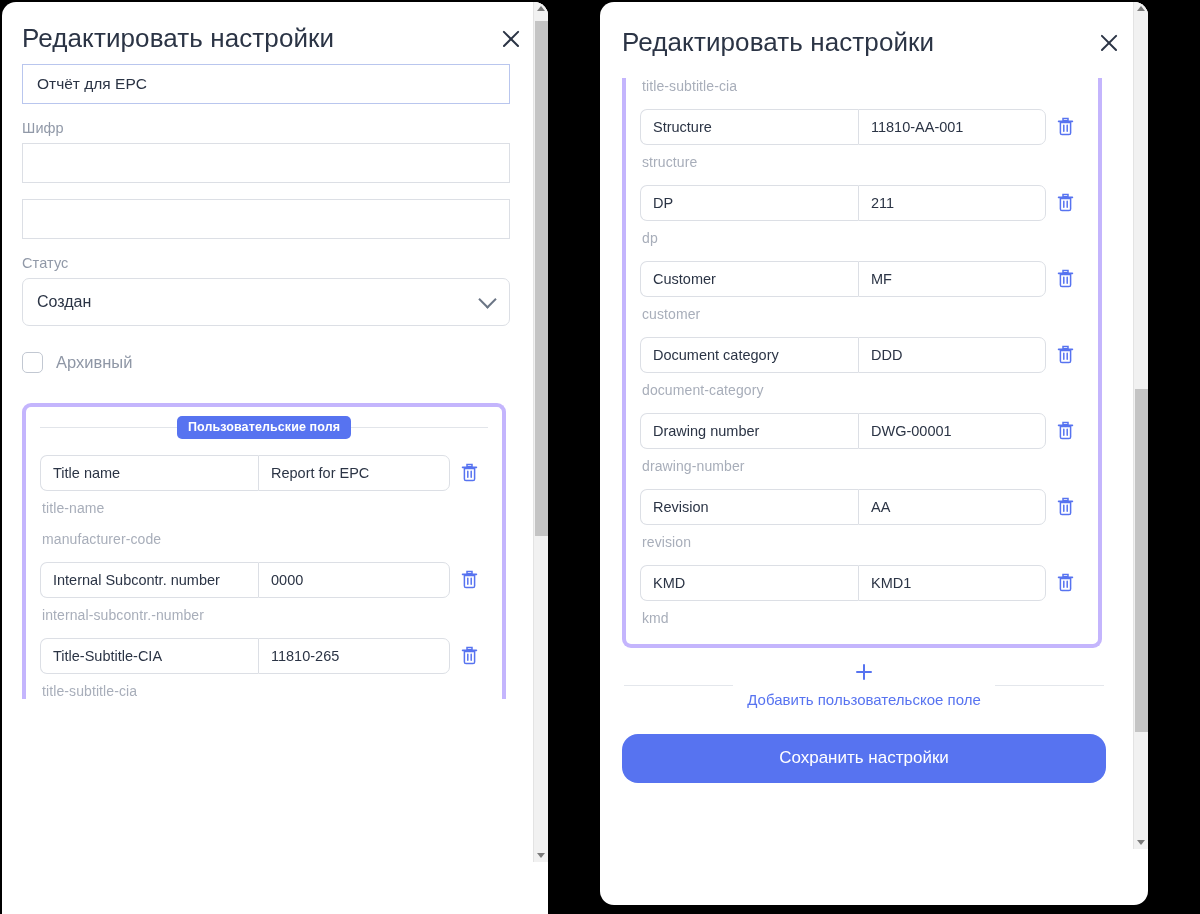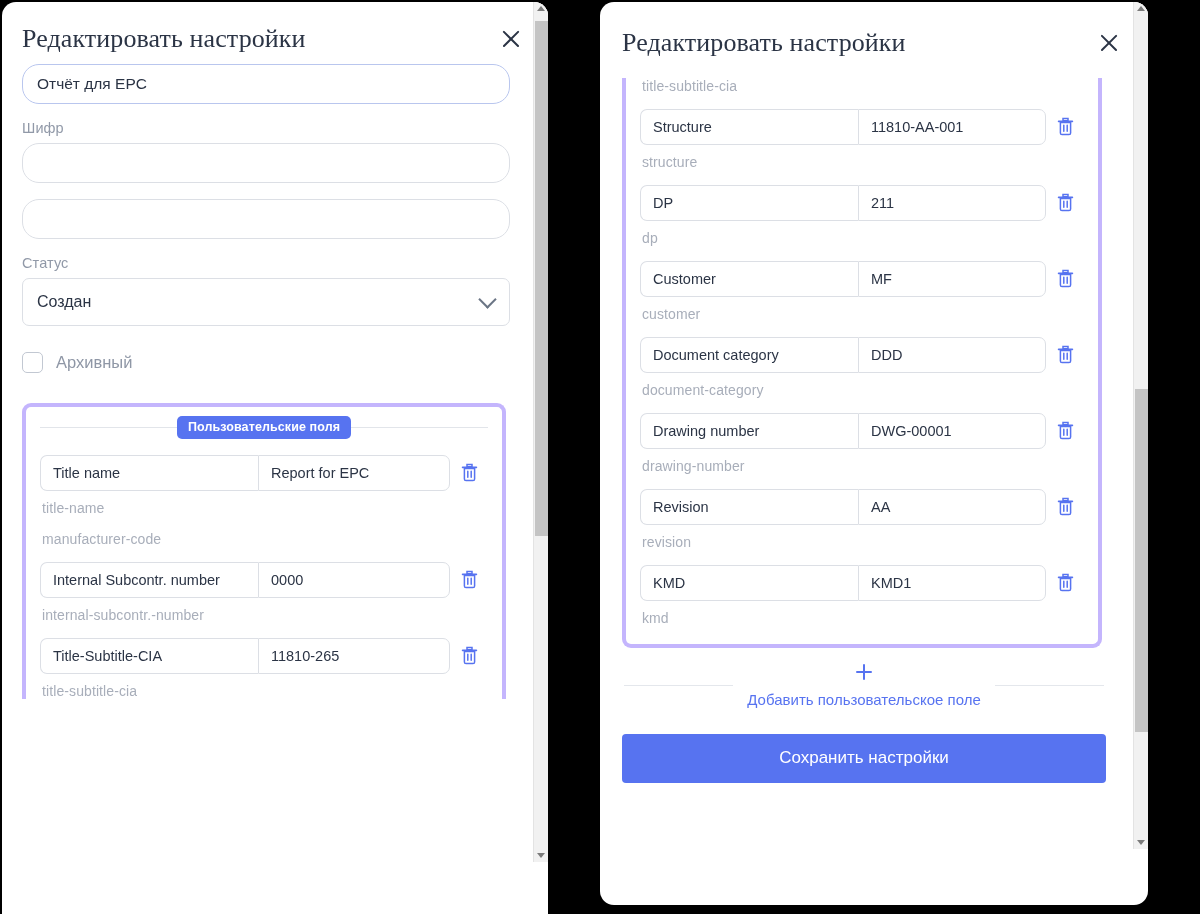--- a/index.html
+++ b/index.html
@@ -58,21 +58,21 @@
   .dlg-header {
     display: flex;
     align-items: flex-start;
     justify-content: space-between;
     flex: 0 0 auto;
   }
   #dialog-left .dlg-header { padding: 22px 24px 0 20px; }
   #dialog-right .dlg-header { padding: 26px 26px 0 22px; }
 
   .dlg-title {
-    font-family: Liberation Serif, serif;
+    font-family: Liberation Sans, sans-serif;
     font-size: 26px;
     font-weight: 400;
     color: #2b3445;
     letter-spacing: .1px;
     line-height: 1.15;
   }
   #dialog-right .dlg-title { font-size: 26px; }
 
   .close-btn {
     width: 26px; height: 26px;
@@ -148,21 +148,21 @@
     font-size: 14.5px;
     color: #9199a8;
     margin-bottom: 7px;
     letter-spacing: .1px;
   }
   .req-star { color: #f0706e; font-size: 15px; }
   .text-input {
     width: 100%;
     height: 40px;
     border: 1px solid #dcdfe5;
-    border-radius: 17px;
+    border-radius: 0;
     background: #ffffff;
     font-family: "Liberation Sans", sans-serif;
     font-size: 15.5px;
     color: #2b3445;
     padding: 0 14px;
     outline: none;
   }
   .text-input.filled { border-color: #b9c6ee; }
   .text-input::placeholder { color: #b9bfca; }
 
@@ -340,21 +340,21 @@
 
   
   .save-btn {
     display: block;
     width: 100%;
     height: 49px;
     margin-top: 26px;
     background: #5773f0;
     color: #ffffff;
     border: none;
-    border-radius: 4px;
+    border-radius: 16px;
     font-family: "Liberation Sans", sans-serif;
     font-size: 17px;
     cursor: pointer;
   }
 
   .bottom-pad { height: 34px; }
 </style>
 </head>
 <body>
 

